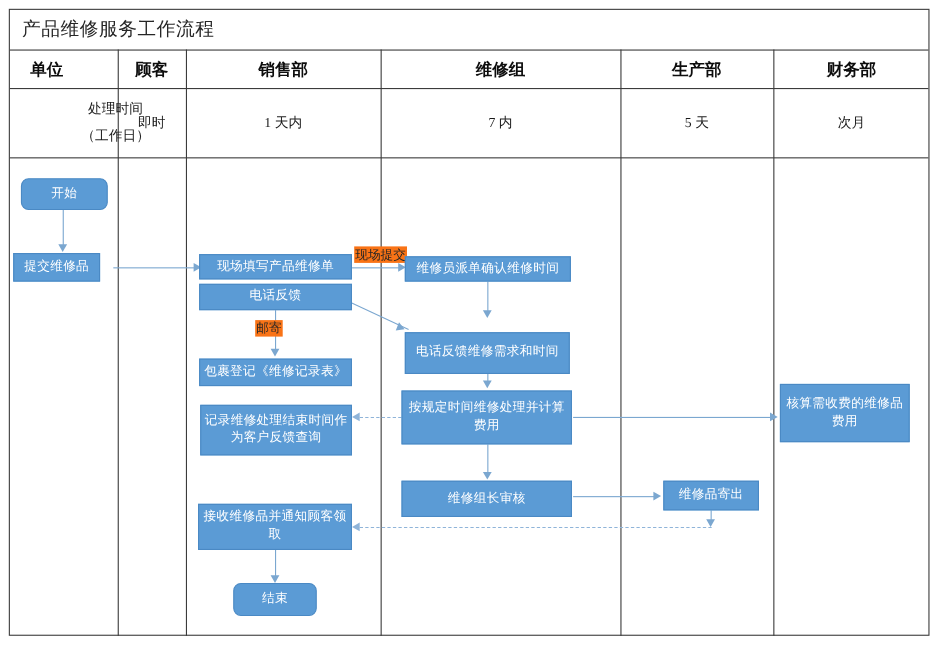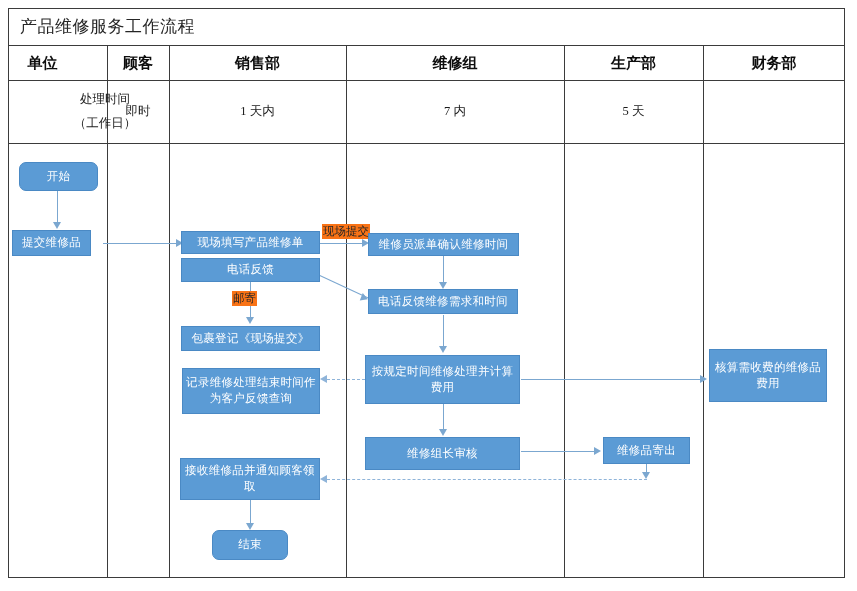--- a/index.html
+++ b/index.html
@@ -84,20 +84,21 @@
   <div class="hdr" style="left:703px;width:142px;">财务部</div>
 
   <div class="trow" style="left:8px;width:98px;margin-left:48px;">
     <span>处理时间</span>
     <span>（工作日）</span>
   </div>
   <div class="trow" style="left:107px;width:62px;">即时</div>
   <div class="trow" style="left:169px;width:177px;">1 天内</div>
   <div class="trow" style="left:346px;width:218px;">7 内</div>
   <div class="trow" style="left:564px;width:139px;">5 天</div>
+  <div class="trow" style="left:703px;width:142px;">次月</div>
 
   <div class="ln lnv" style="left:57px;top:190px;height:33px;"></div>
   <div class="arw arw-d" style="left:53px;top:222px;"></div>
 
   <div class="ln lnh" style="left:103px;top:243px;width:76px;"></div>
   <div class="arw arw-r" style="left:176px;top:239px;"></div>
 
   <div class="ln lnh" style="left:320px;top:243px;width:46px;"></div>
   <div class="arw arw-r" style="left:362px;top:239px;"></div>
 
@@ -134,27 +135,27 @@
   <div class="arw arw-d" style="left:246px;top:523px;"></div>
 
   <div class="edgelbl" style="left:322px;top:224px;">现场提交</div>
   <div class="edgelbl" style="left:232px;top:291px;">邮寄</div>
 
   <div class="node round" style="left:19px;top:162px;width:79px;height:29px;">开始</div>
   <div class="node" style="left:12px;top:230px;width:79px;height:26px;">提交维修品</div>
 
   <div class="node" style="left:181px;top:231px;width:139px;height:23px;">现场填写产品维修单</div>
   <div class="node" style="left:181px;top:258px;width:139px;height:24px;">电话反馈</div>
-  <div class="node" style="left:181px;top:326px;width:139px;height:25px;">包裹登记《现场提交》</div>
+  <div class="node" style="left:181px;top:326px;width:139px;height:25px;">包裹登记《维修记录表》</div>
   <div class="node" style="left:182px;top:368px;width:138px;height:46px;">记录维修处理结束时间作为客户反馈查询</div>
   <div class="node" style="left:180px;top:458px;width:140px;height:42px;">接收维修品并通知顾客领取</div>
   <div class="node round" style="left:212px;top:530px;width:76px;height:30px;">结束</div>
 
   <div class="node" style="left:368px;top:233px;width:151px;height:23px;">维修员派单确认维修时间</div>
-  <div class="node" style="left:368px;top:289px;width:150px;height:25px;">电话反馈维修需求和时间</div>
+  <div class="node" style="left:368px;top:302px;width:150px;height:38px;">电话反馈维修需求和时间</div>
   <div class="node" style="left:365px;top:355px;width:155px;height:49px;">按规定时间维修处理并计算费用</div>
   <div class="node" style="left:365px;top:437px;width:155px;height:33px;">维修组长审核</div>
 
   <div class="node" style="left:603px;top:437px;width:87px;height:27px;">维修品寄出</div>
 
   <div class="node" style="left:709px;top:349px;width:118px;height:53px;">核算需收费的维修品费用</div>
 
 </div>
 
 </body></html>

